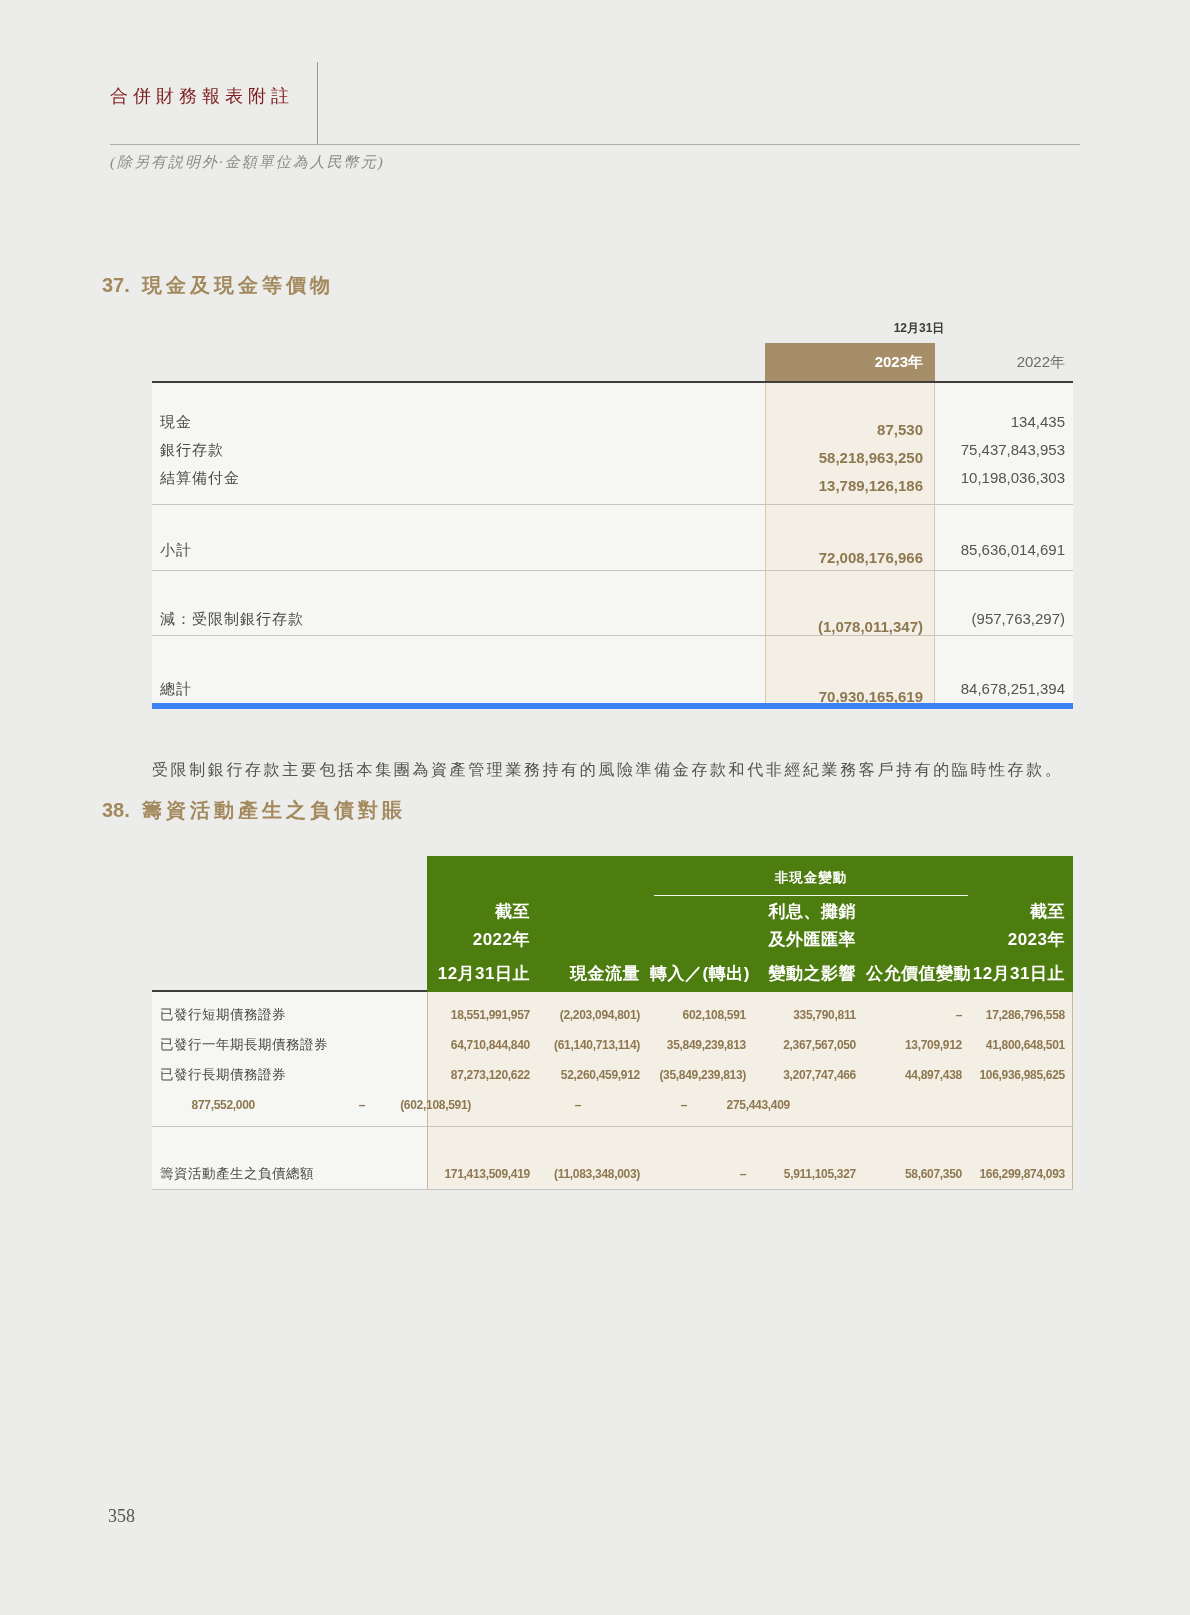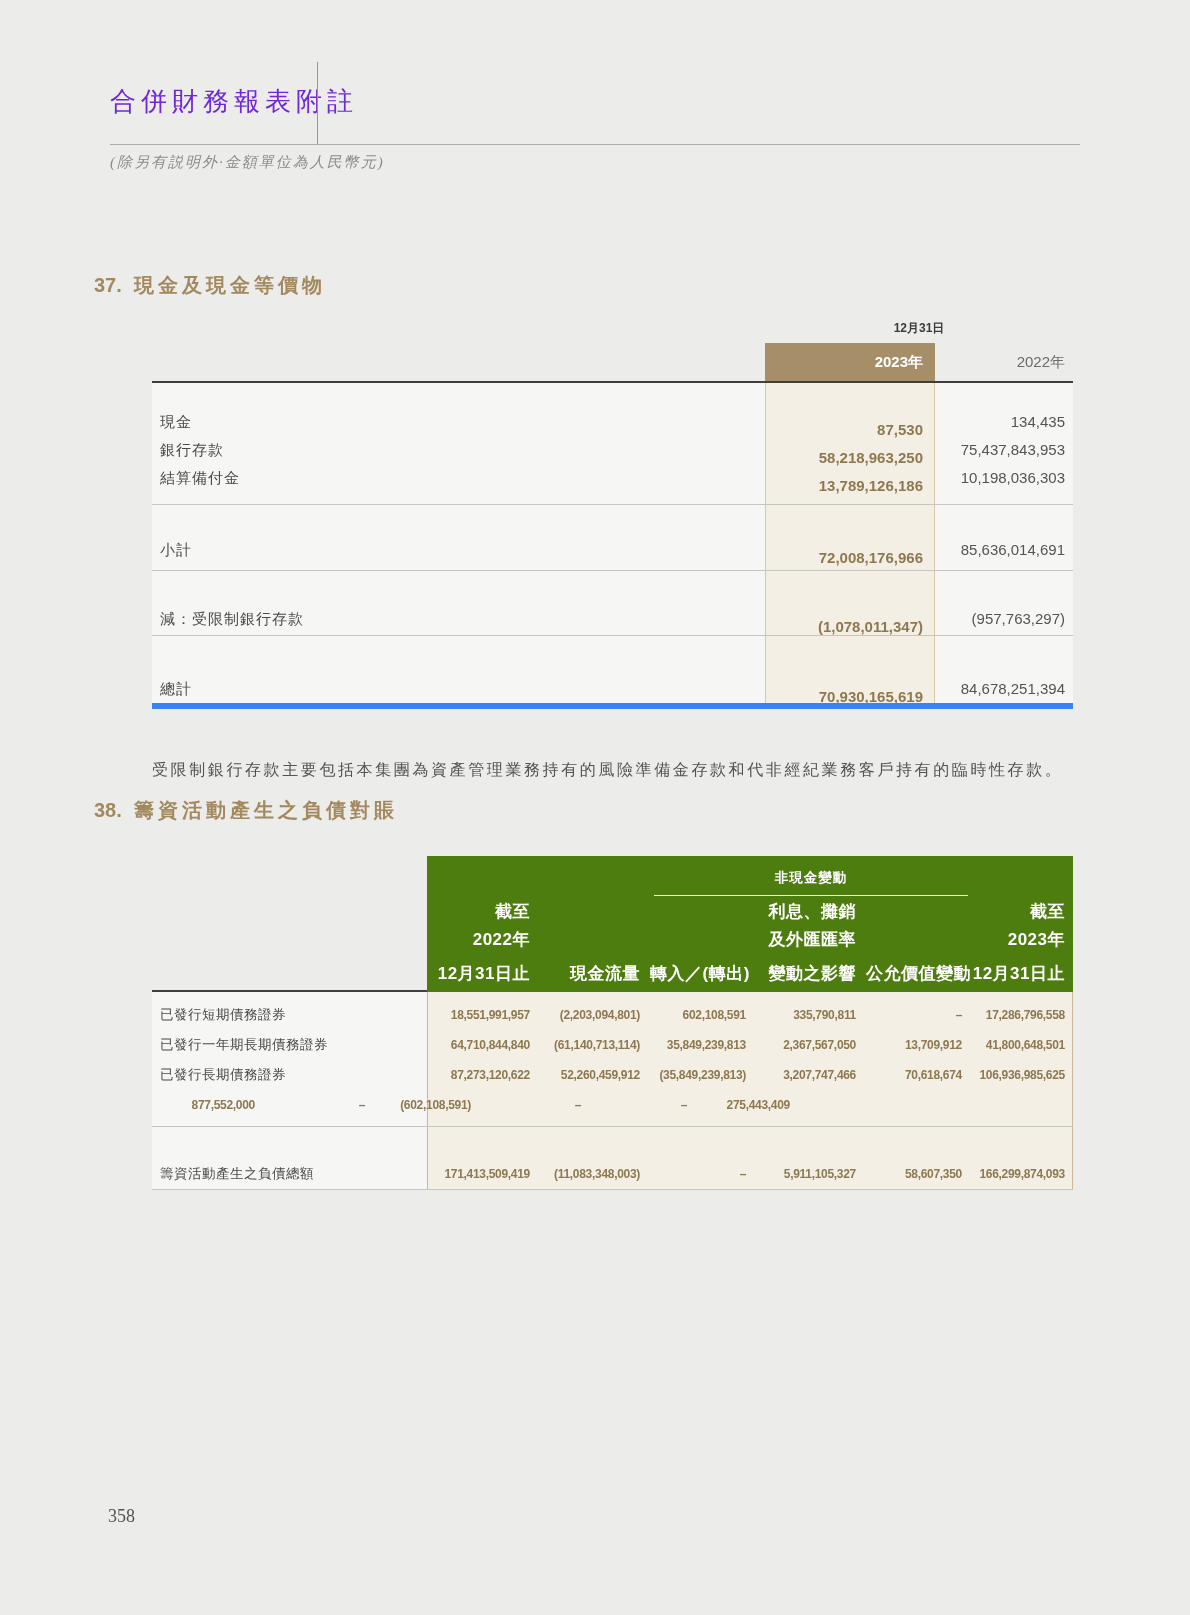--- a/index.html
+++ b/index.html
@@ -4,32 +4,32 @@
 <style>
   html,body { margin:0; padding:0; background:#dcdcda; }
   .page {
     position:relative; width:1190px; height:1615px; margin:0 auto;
     background:#ececea; overflow:hidden;
     font-family:"Liberation Sans", sans-serif; color:#4b4945;
   }
   
   .doc-title {
     position:absolute; left:110px; top:84px;
-    font-family:"Liberation Serif", serif; font-size:26px; font-weight:400;
-    letter-spacing:5px; color:#6d28d9;
+    font-family:"Liberation Serif", serif; font-size:18px; font-weight:400;
+    letter-spacing:5px; color:#7f1d1d;
   }
   .v-rule { position:absolute; left:317px; top:62px; width:1px; height:82px; background:#97979a; }
   .h-rule { position:absolute; left:110px; top:144px; width:970px; height:1px; background:#aeaeac; }
   .doc-subtitle {
     position:absolute; left:110px; top:153px;
     font-family:"Liberation Serif", serif; font-style:italic;
     font-size:15px; letter-spacing:2px; color:#8b8b89;
   }
   
-  .sec-heading { position:absolute; left:94px; font-size:20px; font-weight:700; color:#a3895e; }
+  .sec-heading { position:absolute; left:102px; font-size:20px; font-weight:700; color:#a3895e; }
   .sec-heading .sec-num { display:inline-block; width:40px; letter-spacing:0; }
   .sec-heading .sec-text { letter-spacing:4px; }
   #sec37-heading { top:272px; }
   #sec38-heading { top:797px; }
   
   .t1 { position:absolute; left:152px; top:320px; width:921px; }
   .t1-date {
     position:absolute; left:613px; top:0; width:308px; text-align:center;
     font-weight:700; font-size:12px; color:#3c3a35;
   }
@@ -223,21 +223,21 @@
           <span class="num c4">2,367,567,050</span>
           <span class="num c5">13,709,912</span>
           <span class="num c6">41,800,648,501</span>
         </div>
         <div class="t2row">
           <span class="lab">已發行長期債務證券</span>
           <span class="num c1">87,273,120,622</span>
           <span class="num c2">52,260,459,912</span>
           <span class="num c3">(35,849,239,813)</span>
           <span class="num c4">3,207,747,466</span>
-          <span class="num c5">70,618,674</span>
+          <span class="num c5">44,897,438</span>
           <span class="num c6">106,936,985,625</span>
         </div>
         <div class="t2row">
           <span class="num c1">877,552,000</span>
           <span class="num c2">–</span>
           <span class="num c3">(602,108,591)</span>
           <span class="num c4">–</span>
           <span class="num c5">–</span>
           <span class="num c6">275,443,409</span>
         </div>

